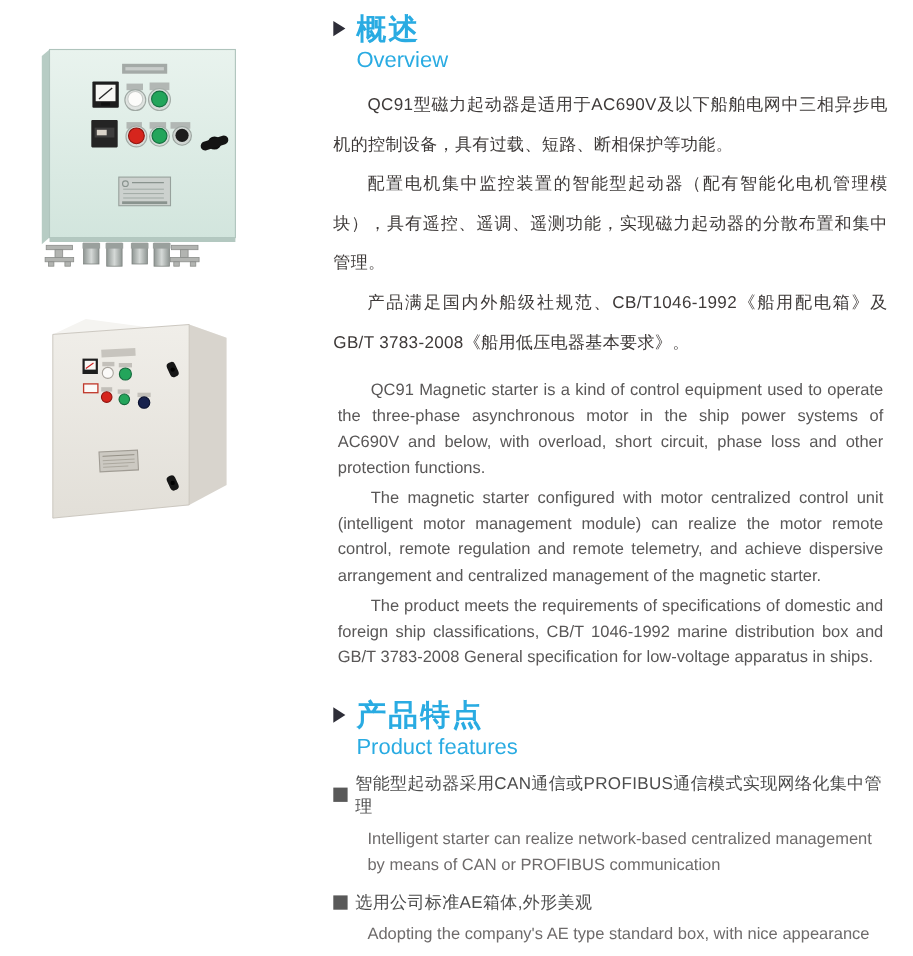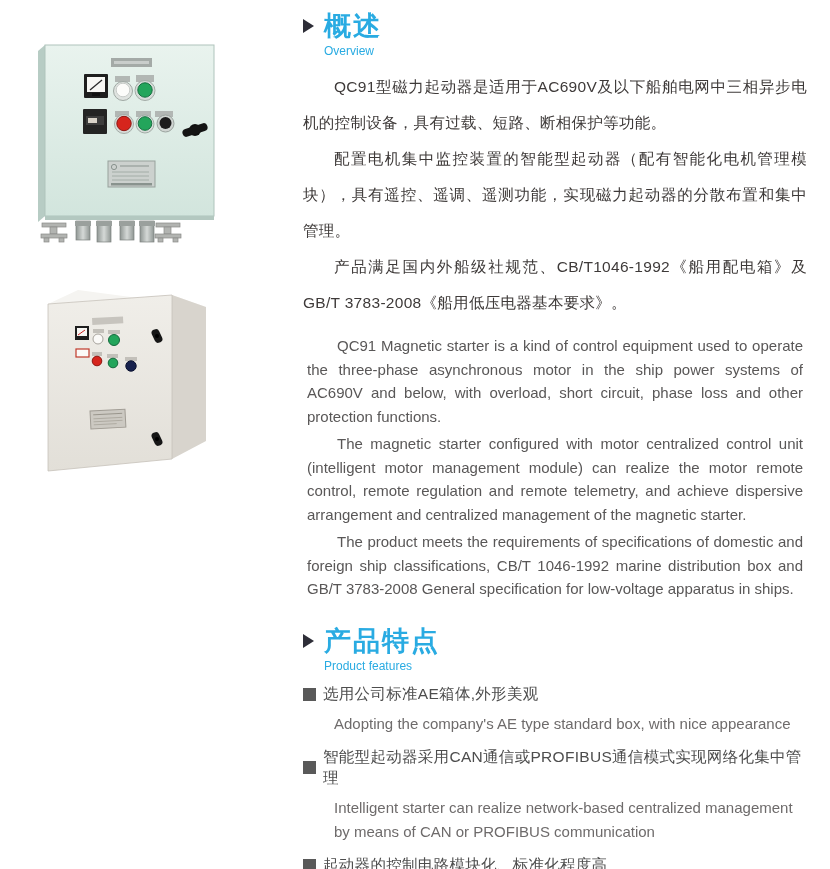--- a/index.html
+++ b/index.html
@@ -10,21 +10,21 @@
   .photo{position:absolute;}
   #photo1{left:36px;top:40px;}
   #photo2{left:44px;top:283px;}
 
   .content{position:absolute;left:303px;top:10px;width:504px;}
 
   .sec-head{display:flex;align-items:center;margin:0;}
   .tri{width:0;height:0;border-left:11px solid #2e2e38;border-top:7px solid transparent;
        border-bottom:7px solid transparent;margin-right:10px;flex:none;}
   .cn-title{font-size:27px;line-height:32px;color:#29abe2;font-weight:bold;margin:0;letter-spacing:2px;}
-  .en-title{color:#29abe2;font-size:12px;margin:2px 0 11px 21px;}
+  .en-title{color:#29abe2;font-size:20px;margin:2px 0 11px 21px;}
 
   .cn-para{font-size:15.5px;color:#3e3a39;line-height:36px;text-align:justify;
            text-indent:2em;margin:0;letter-spacing:0.3px;}
   .en-block{margin-top:13px;}
   .en-para{font-size:15px;color:#595757;line-height:23.5px;text-align:justify;
            text-indent:2em;margin:4px;}
 
   .features-section{margin-top:24px;}
   .feat-cn-row{display:flex;align-items:center;margin-top:11px;}
   .sq{width:13px;height:13px;background:#595959;flex:none;margin-right:7px;}
@@ -231,31 +231,31 @@
     <div class="features-section">
       <div class="sec-head">
         <span class="tri"></span>
         <h2 class="cn-title">产品特点</h2>
       </div>
       <div class="en-title">Product features</div>
 
       <div>
         <div class="feat-cn-row">
           <span class="sq"></span>
+          <span class="feat-cn">智能型起动器采用CAN通信或PROFIBUS通信模式实现网络化集中管理</span>
+        </div>
+        <p class="feat-en">Intelligent starter can realize network-based centralized management by means of CAN or PROFIBUS communication</p>
+      </div>
+
+      <div>
+        <div class="feat-cn-row">
+          <span class="sq"></span>
           <span class="feat-cn">选用公司标准AE箱体,外形美观</span>
         </div>
         <p class="feat-en">Adopting the company's AE type standard box, with nice appearance</p>
-      </div>
-
-      <div>
-        <div class="feat-cn-row">
-          <span class="sq"></span>
-          <span class="feat-cn">智能型起动器采用CAN通信或PROFIBUS通信模式实现网络化集中管理</span>
-        </div>
-        <p class="feat-en">Intelligent starter can realize network-based centralized management by means of CAN or PROFIBUS communication</p>
       </div>
 
       <div>
         <div class="feat-cn-row">
           <span class="sq"></span>
           <span class="feat-cn">起动器的控制电路模块化、标准化程度高</span>
         </div>
       </div>
     </div>
 

